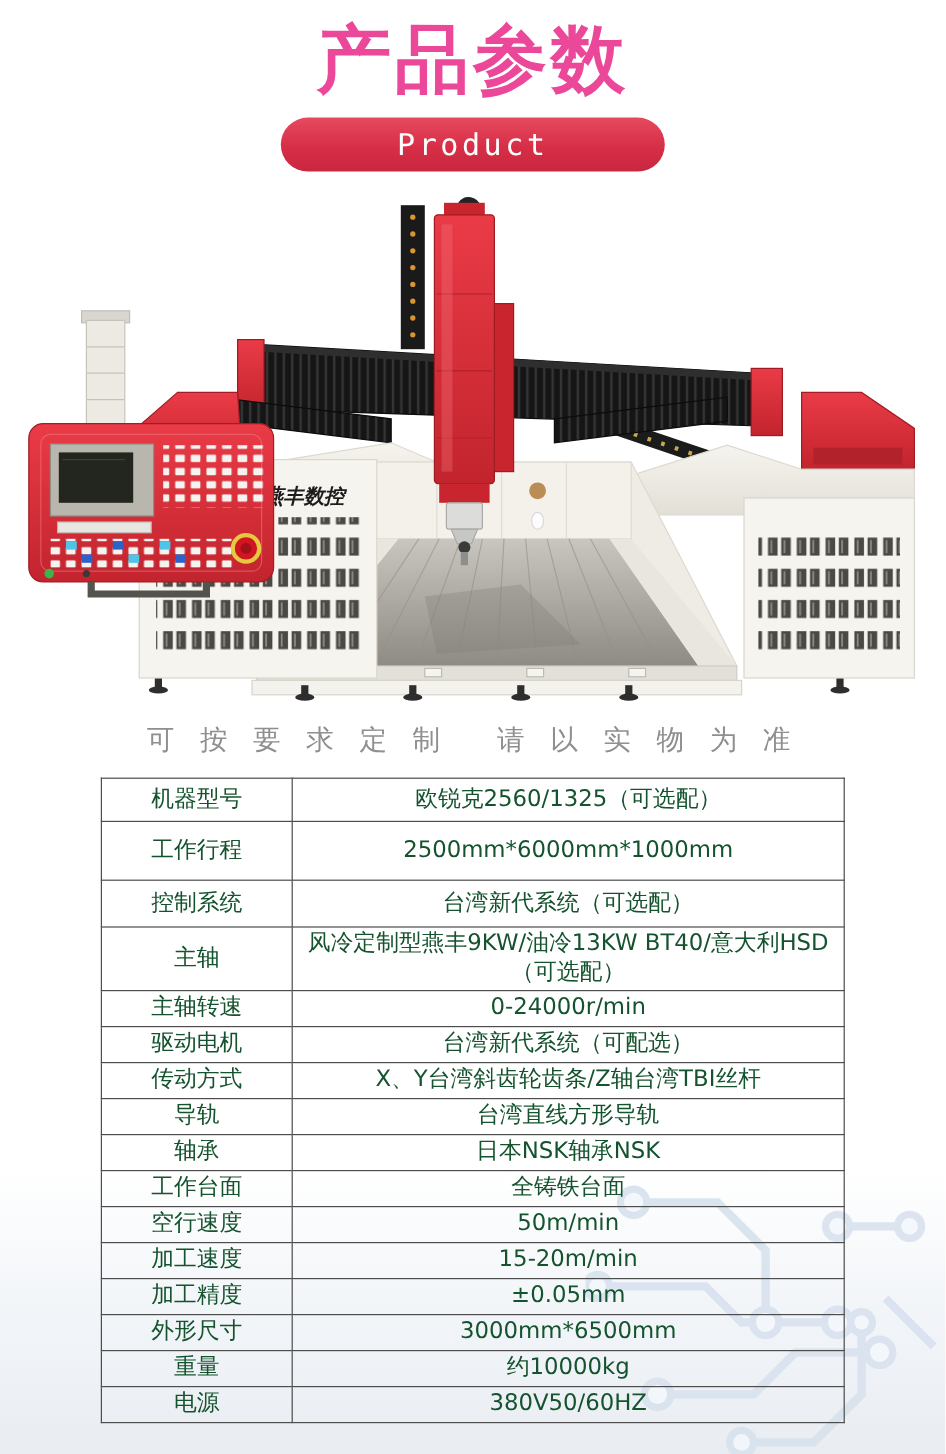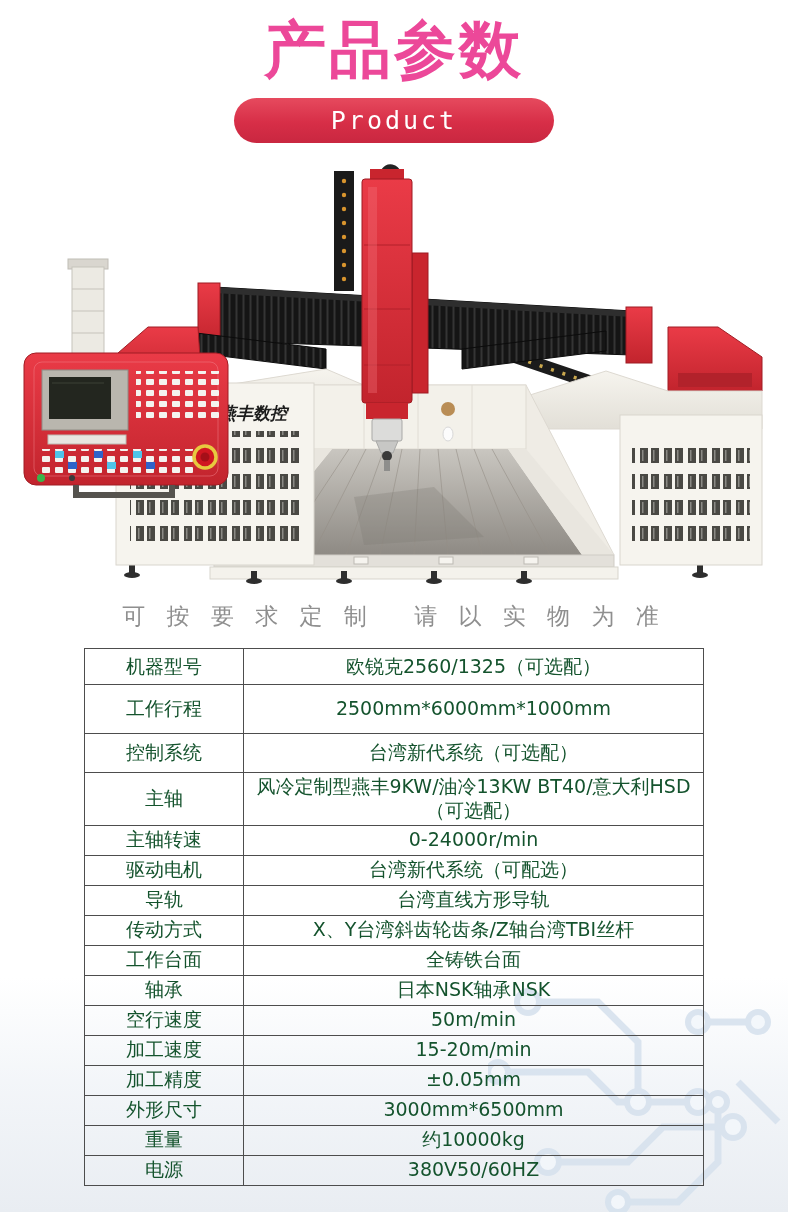--- a/index.html
+++ b/index.html
@@ -301,36 +301,36 @@
           </tr>
         <tr class="rn">
             <td class="lab">主轴转速</td>
             <td class="val">0-24000r/min</td>
           </tr>
         <tr class="rn">
             <td class="lab">驱动电机</td>
             <td class="val">台湾新代系统（可配选）</td>
           </tr>
         <tr class="rn">
+            <td class="lab">传动方式</td>
+            <td class="val">X、Y台湾斜齿轮齿条/Z轴台湾TBI丝杆</td>
+          </tr>
+        <tr class="rn">
             <td class="lab">导轨</td>
             <td class="val">台湾直线方形导轨</td>
           </tr>
         <tr class="rn">
-            <td class="lab">传动方式</td>
-            <td class="val">X、Y台湾斜齿轮齿条/Z轴台湾TBI丝杆</td>
+            <td class="lab">轴承</td>
+            <td class="val">日本NSK轴承NSK</td>
           </tr>
         <tr class="rn">
             <td class="lab">工作台面</td>
             <td class="val">全铸铁台面</td>
           </tr>
         <tr class="rn">
-            <td class="lab">轴承</td>
-            <td class="val">日本NSK轴承NSK</td>
-          </tr>
-        <tr class="rn">
             <td class="lab">空行速度</td>
             <td class="val">50m/min</td>
           </tr>
         <tr class="rn">
             <td class="lab">加工速度</td>
             <td class="val">15-20m/min</td>
           </tr>
         <tr class="rn">
             <td class="lab">加工精度</td>
             <td class="val">±0.05mm</td>

